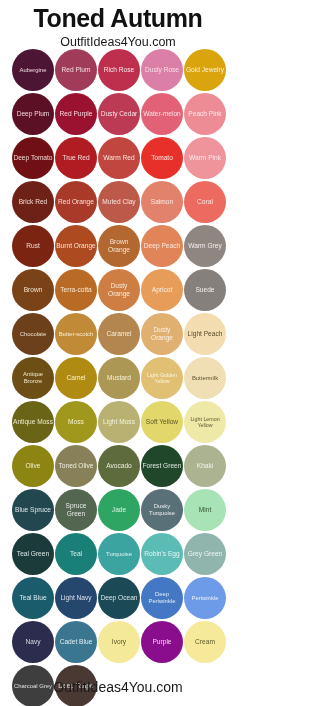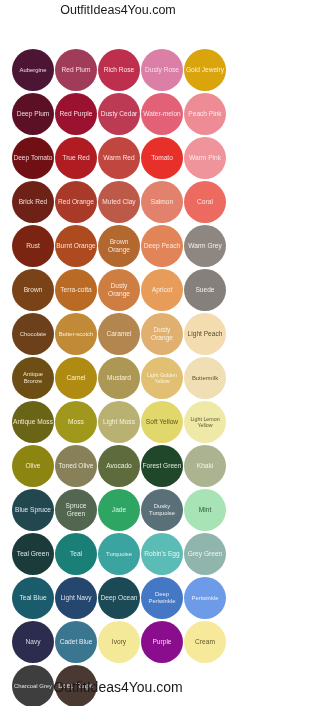--- a/index.html
+++ b/index.html
@@ -93,20 +93,21 @@
     width: 100%;
   }
   .lbl-sm { font-size: 5.9px; line-height: 6.9px; }
   .lbl-xs { font-size: 5.3px; line-height: 6.3px; }
 </style>
 </head>
 <body>
 
 <div id="page">
 
+  <h1 class="title">Toned Autumn</h1>
   <p class="subtitle">OutfitIdeas4You.com</p>
 
   <div id="swatch-grid">
       <div class="swatch-row">
         <div class="swatch" title="Aubergine #4D1534" style="background: rgb(77, 21, 52);">
           <span class="swatch-label lbl-sm" style="color: rgb(239, 217, 226);">Aubergine</span>
         </div>
         <div class="swatch" title="Red Plum #A13B5A" style="background: rgb(161, 59, 90);">
           <span class="swatch-label" style="color: rgb(243, 220, 227);">Red Plum</span>
         </div>

